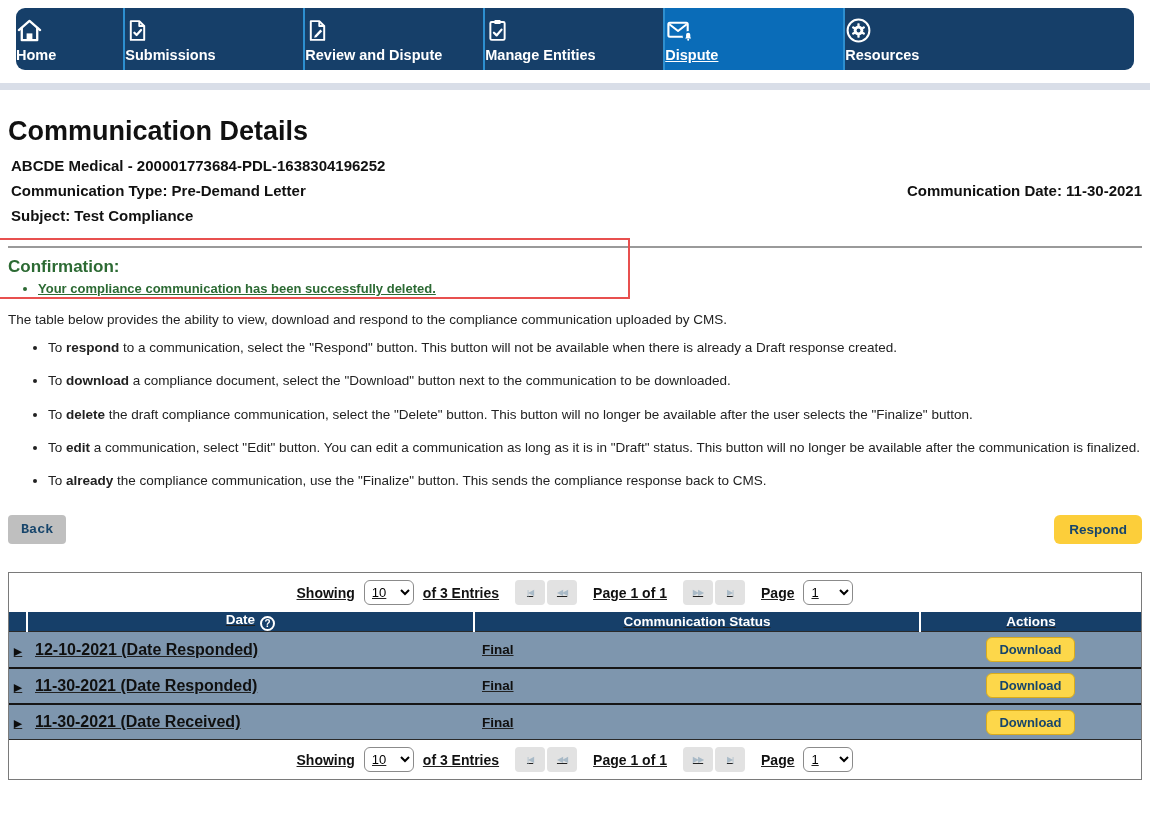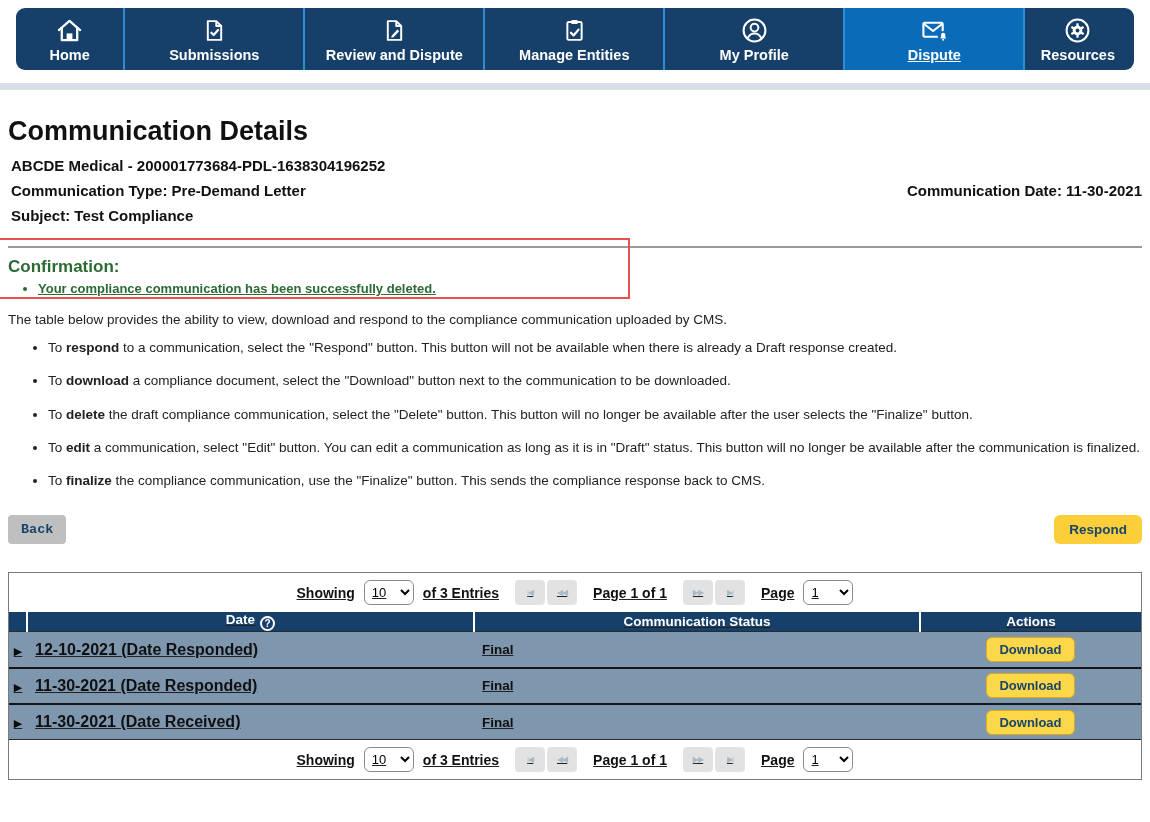--- a/index.html
+++ b/index.html
@@ -9,21 +9,21 @@
     font-family:"Liberation Sans","DejaVu Sans",sans-serif;
     color:#222;
   }
   
   .nav {
     margin:8px 16px 0 16px; height:62px;
     background:#163f69; border-radius:9px;
     display:flex; overflow:hidden;
   }
   .tab {
-    flex:1 1 auto; display:flex; flex-direction:column; align-items:center;
+    flex:1 1 auto; display:flex; flex-direction:column; align-items:flex-start;
     justify-content:flex-end; padding:6px 0 7px; cursor:pointer;
     border-left:2px solid #2d8fd0;
   }
   .tab:first-child { border-left:none; }
   .tab-w-s { flex:0 0 9.6%; }
   .tab-w-l { flex:0 0 16.1%; }
   .tab.active { background:#0a6cb8; }
   .tab-icon { height:30px; display:flex; align-items:center; justify-content:center; }
   .tab-icon svg { display:block; }
   .tab-label { color:#fff; font-weight:bold; font-size:14.5px; margin-top:2px; white-space:nowrap; }
@@ -143,30 +143,20 @@
   <div class="tab tab-w-l">
     <span class="tab-icon">
       <svg width="25" height="27" viewBox="0 0 28 28" fill="none" stroke="#fff" stroke-width="2.2" stroke-linejoin="round">
         <rect x="6" y="4.5" width="16" height="20" rx="1.5"></rect>
         <rect x="10.5" y="2.2" width="7" height="4.6" rx="1" fill="#fff" stroke="none"></rect>
         <path d="M10 16.5 L13 19.5 L18.5 13" stroke-width="2.5" stroke-linecap="round"></path>
       </svg>
     </span>
     <span class="tab-label">Manage Entities</span>
   </div>
-  <div class="tab tab-w-l">
-    <span class="tab-icon">
-      <svg width="27" height="27" viewBox="0 0 28 28" fill="none" stroke="#fff" stroke-width="2.1">
-        <circle cx="14" cy="14" r="11.3"></circle>
-          <circle cx="14" cy="11" r="4"></circle>
-        <path d="M6.8 22.3 C8.3 18.6 11 17 14 17 C17 17 19.7 18.6 21.2 22.3" stroke-linecap="round"></path>
-      </svg>
-    </span>
-    <span class="tab-label">My Profile</span>
-  </div>
   <div class="tab tab-w-l active">
     <span class="tab-icon">
       <svg width="29" height="27" viewBox="0 0 30 28" fill="none" stroke="#fff" stroke-width="2.2" stroke-linejoin="round">
         <rect x="3.5" y="6" width="20" height="14.5" rx="1.5"></rect>
         <path d="M4.5 7.5 L13.5 14.5 L22.5 7.5"></path>
         <circle cx="24" cy="20" r="5.6" fill="#0a6cb8" stroke="none"></circle>
         <path d="M20.9 22.2 h6.2 l-0.9-1.5 v-2.2 a2.2 2.2 0 0 0 -4.4 0 v2.2 Z" fill="#fff" stroke="none"></path>
         <circle cx="24" cy="23.6" r="1" fill="#fff" stroke="none"></circle>
       </svg>
     </span>
@@ -211,21 +201,21 @@
     </ul>
     <div class="red-box"></div>
   </div>
 
   <div class="intro">The table below provides the ability to view, download and respond to the compliance communication uploaded by CMS.</div>
   <ul class="instr">
     <li><span>To </span><b>respond</b><span> to a communication, select the "Respond" button. This button will not be available when there is already a Draft response created.</span></li>
     <li><span>To </span><b>download</b><span> a compliance document, select the "Download" button next to the communication to be downloaded.</span></li>
     <li><span>To </span><b>delete</b><span> the draft compliance communication, select the "Delete" button. This button will no longer be available after the user selects the "Finalize" button.</span></li>
     <li><span>To </span><b>edit</b><span> a communication, select "Edit" button. You can edit a communication as long as it is in "Draft" status. This button will no longer be available after the communication is finalized.</span></li>
-    <li><span>To </span><b>finalize</b><span> the compliance communication, use the "Finalize" button. This sends the compliance response back to CMS.</span></li>
+    <li><span>To </span><b>already</b><span> the compliance communication, use the "Finalize" button. This sends the compliance response back to CMS.</span></li>
   </ul>
 
   <div class="btn-row">
     <button class="btn-back">Back</button>
     <button class="btn-respond">Respond</button>
   </div>
 
   <div class="grid-wrap">
 
     <div class="pager">

